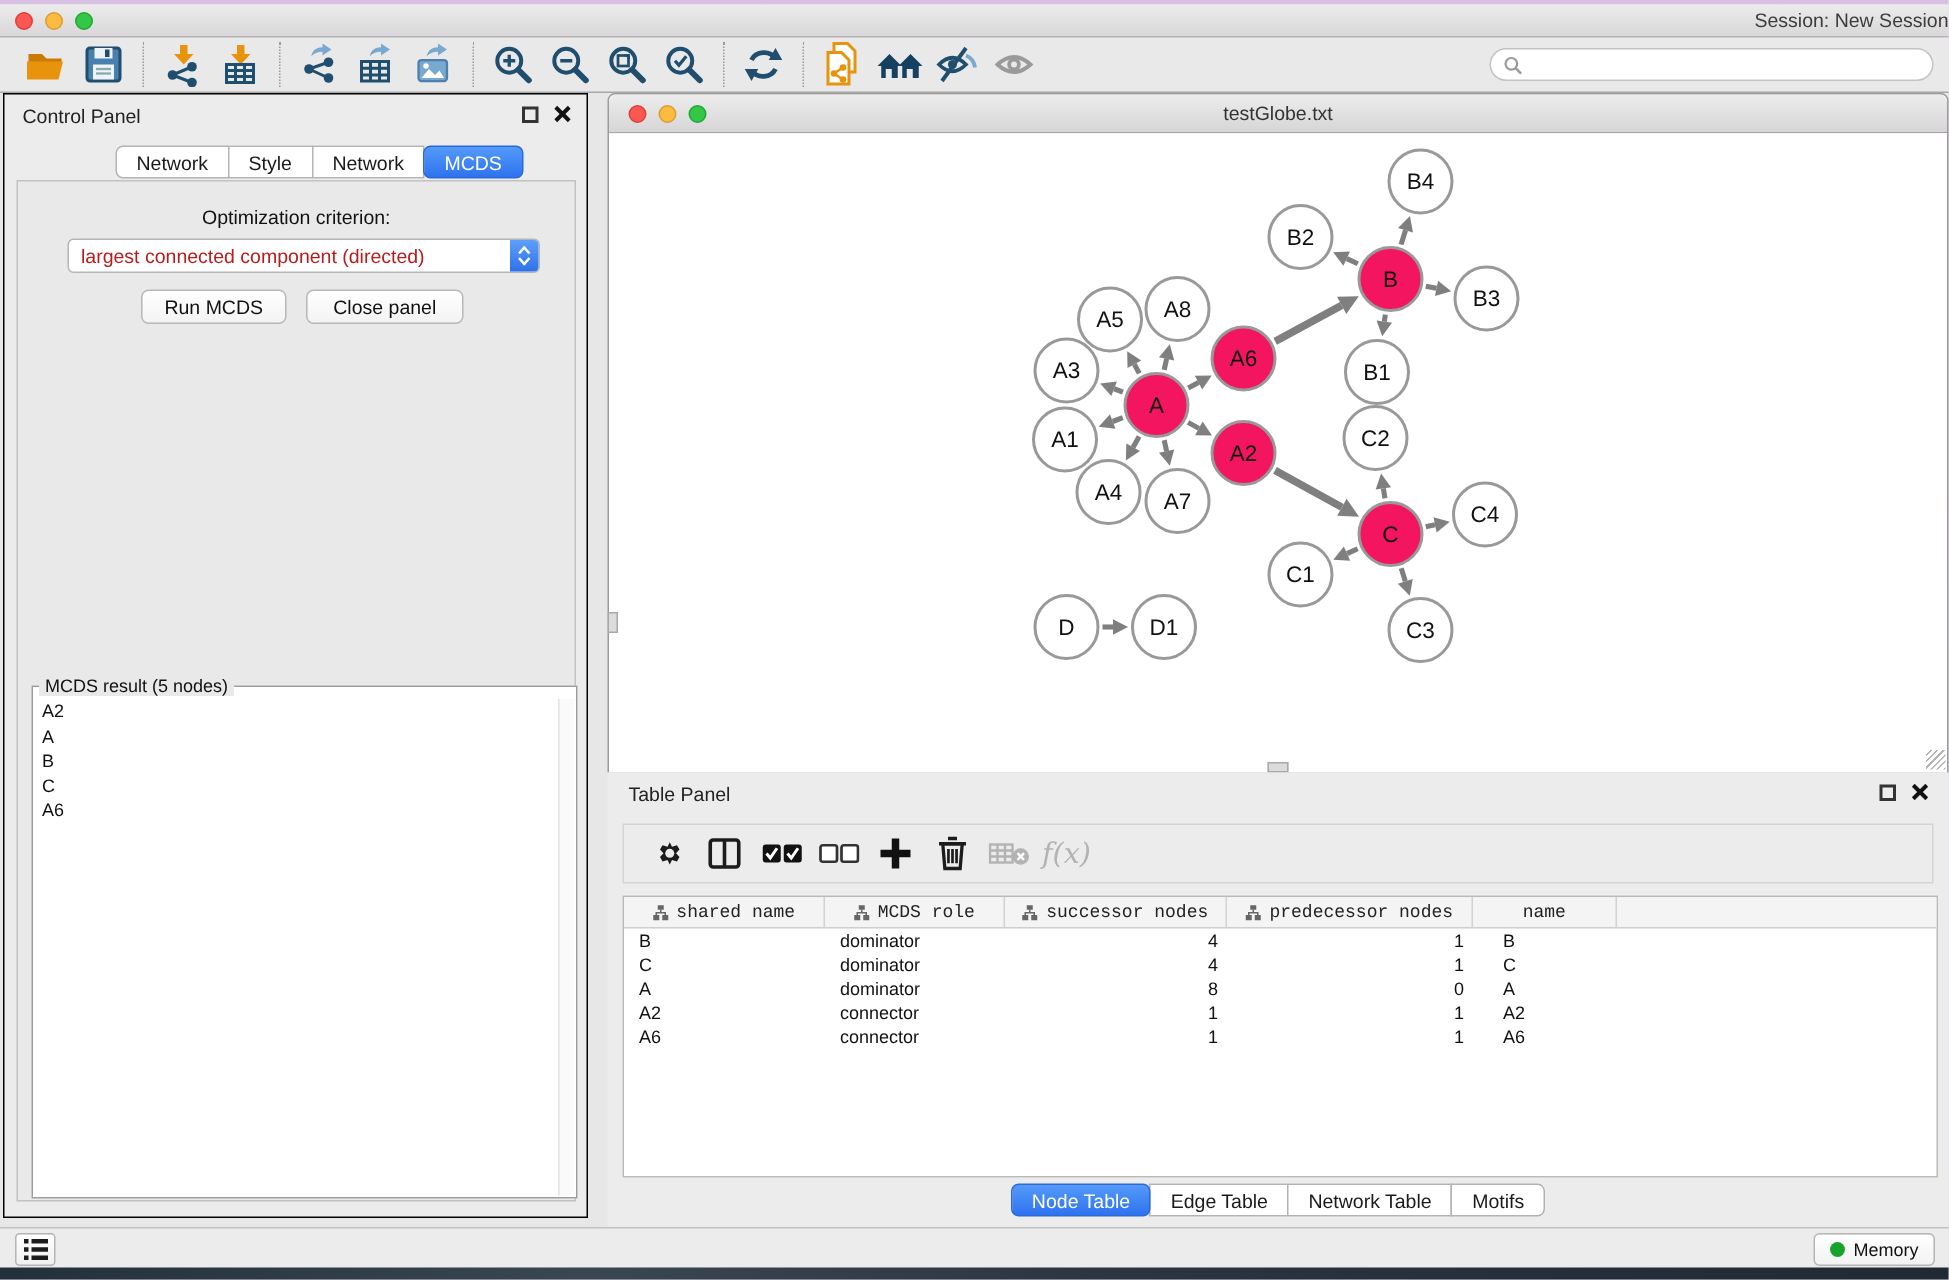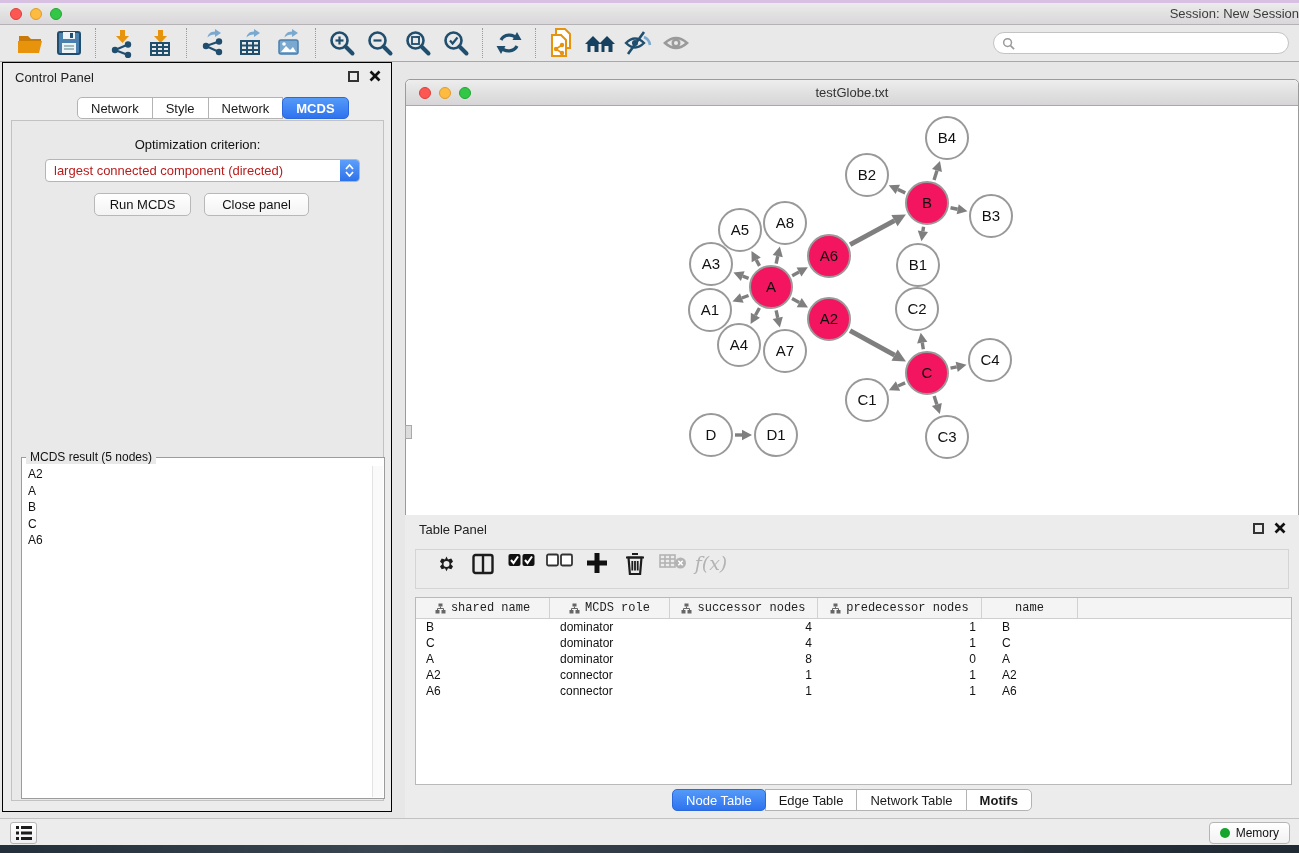--- a/index.html
+++ b/index.html
@@ -34,54 +34,54 @@
   
   .cpanel { position:absolute; left:2px; top:0; width:390px; height:750px; background:#ececec; border:1px solid #000000; }
   .panel-head { height:28px; position:relative; display:flex; align-items:center; padding:0 12px; }
   .panel-head .ptitle { font-size:13px; color:#222; }
   .panel-icons { position:absolute; right:10px; top:7px; display:flex; gap:10px; align-items:center; }
   .float-ic { width:11px; height:11px; border:2px solid #333; background:transparent; }
   .tabs-group { position:absolute; display:flex; }
   .tab { height:22px; background:#fff; border:1px solid #b3b3b3; margin-left:-1px; display:flex; align-items:center;
          padding:0 13px; font-size:13px; color:#1a1a1a; white-space:nowrap; }
   .tab:first-child { border-radius:5px 0 0 5px; margin-left:0; }
-  .tab:last-child { border-radius:0 5px 5px 0;font-weight:bold; }
+  .tab:last-child { border-radius:0 5px 5px 0; }
   .tab.active { background:linear-gradient(#549af9,#2e73ef); border-color:#2c68d9; color:#fff; border-radius:5px; position:relative; z-index:2; }
   .cp-tabs { top:34px; left:74px; }
   .cp-box { position:absolute; left:8px; top:57px; width:373px; height:681px; background:#e9e9e9; border:1px solid #c2c2c2; }
   .opt-label { position:absolute; top:16px; left:0; width:100%; text-align:center; font-size:13px; color:#111; }
   .dropdown { position:absolute; top:38px; left:33px; width:315px; height:23px; background:#fff; border:1px solid #b5b5b5;
               border-radius:4px; display:flex; align-items:center; }
   .dropdown .dd-text { flex:1; font-size:13px; color:#b91c1c; padding-left:8px; white-space:nowrap; overflow:hidden; }
   .dd-stepper { width:19px; height:21px; border-radius:0 3px 3px 0; background:linear-gradient(#5d9ffa,#2e72ea);
                 display:flex; flex-direction:column; align-items:center; justify-content:center; gap:1px; }
   .btn { position:absolute; height:23px; background:linear-gradient(#ffffff,#f3f3f3); border:1px solid #b8b8b8; border-radius:5px;
          font-size:13px; color:#111; display:flex; align-items:center; justify-content:center; }
   .groupbox { position:absolute; left:9px; top:336px; width:364px; height:342px; border:1px solid #9c9c9c; background:#fff; }
   .groupbox .legend { position:absolute; top:-8px; left:4px; background:#e9e9e9; padding:0 4px; font-size:12px; color:#111; }
   .result-list { position:absolute; left:1px; right:13px; top:8px; bottom:1px; background:#fff; overflow:hidden; }
   .result-list .list-item { font-size:12px; color:#111; line-height:16.5px; padding-left:5px; }
   .scrolltrack { position:absolute; right:1px; top:8px; bottom:1px; width:11px; background:#fafafa; border-left:1px solid #e4e4e4; }
 
   
-  .netwin { position:absolute; left:405px; top:17px; width:894px; height:453px; background:#fff; border:1px solid #9b9b9b; border-radius:5px 5px 0 0; }
+  .netwin { position:absolute; left:405px; top:0; width:894px; height:453px; background:#fff; border:1px solid #9b9b9b; border-radius:5px 5px 0 0; }
   .netwin .wtitle { height:26px; background:linear-gradient(#ededed,#d7d5d7); border-bottom:1px solid #a9a7a9; border-radius:5px 5px 0 0;
                     position:relative; display:flex; align-items:center; justify-content:center; }
   .netwin .wtitle .title { font-size:13px; color:#333; }
   .net-canvas { position:absolute; left:0; top:26px; width:892px; height:426px; background:#fff; overflow:hidden; }
   .grip-left { position:absolute; left:-1px; top:345px; width:7px; height:14px; background:#dcdcdc; border:1px solid #a9a9a9; }
   .grip-bottom { position:absolute; left:439px; bottom:-1px; width:14px; height:7px; background:#dcdcdc; border:1px solid #a9a9a9; }
   .grip-corner { position:absolute; right:1px; bottom:1px; width:13px; height:13px;
       background:repeating-linear-gradient(135deg, transparent 0 2px, #b5b5b5 2px 3px); }
 
   
   .tpanel { position:absolute; left:405px; top:453px; width:894px; height:303px; background:#ececec; }
   .t-toolbar { position:absolute; left:10px; top:34px; width:874px; height:40px; background:#ececec; border:1px solid #d4d4d4;
                display:flex; align-items:center; padding-left:10px; }
-  .tt-btn { width:38px; height:34px; display:flex; justify-content:center; }
+  .tt-btn { width:38px; height:34px; display:flex; align-items:center; justify-content:center; }
   .fx { font-family:"DejaVu Serif", serif; font-style:italic; font-size:19px; color:#b3b3b3; }
   .tbl { position:absolute; left:10px; top:82px; width:877px; height:188px; background:#fff; border:1px solid #b9b9b9; overflow:hidden; }
   .tbl-head { display:grid; grid-template-columns:134px 120px 148px 164px 96px 1fr; height:21px; background:#f4f4f4; border-bottom:1px solid #cfcfcf; }
   .th-cell { display:flex; align-items:center; justify-content:center; gap:5px; font-size:12px; color:#222; border-right:1px solid #d2d2d2;font-family:Liberation Mono, monospace; }
   .th-cell.filler { border-right:none; }
   .tbl-row { display:grid; grid-template-columns:134px 120px 148px 164px 96px 1fr; height:16px; }
   .tbl-row span { font-size:12px; color:#111; line-height:16px; white-space:nowrap; }
   .tbl-row span:nth-child(1){ padding-left:10px; }
   .tbl-row span:nth-child(2){ padding-left:10px; }
   .tbl-row span:nth-child(3){ text-align:right; padding-right:6px; }

